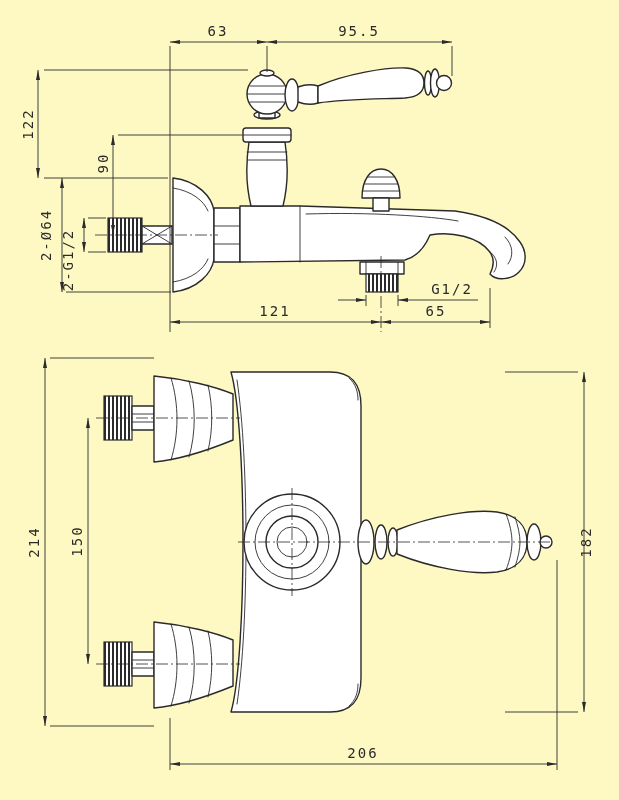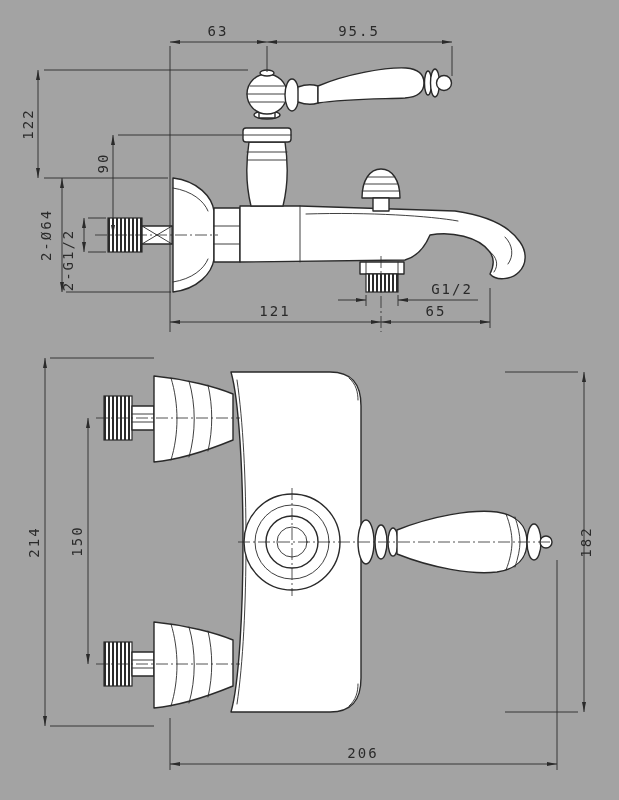--- a/index.html
+++ b/index.html
@@ -1,16 +1,16 @@
 <!DOCTYPE html>
 <html><head>
 <meta charset="utf-8">
 <style>
   html,body{margin:0;padding:0;background:#ffffff;}
-  .canvas{position:relative;width:619px;height:800px;background:#a3a3a3;overflow:hidden;}
+  .canvas{position:relative;width:619px;height:800px;background:#fef9c3;overflow:hidden;}
   svg{position:absolute;left:0;top:0;}
   .dim-text{font-family:"DejaVu Sans Mono","Liberation Mono",monospace;font-size:14px;fill:#2a2a2a;letter-spacing:2px;}
   .obj{fill:#ffffff;stroke:#2a2a2a;stroke-width:1.4;stroke-linejoin:round;stroke-linecap:round;}
   .det{fill:none;stroke:#2a2a2a;stroke-width:0.9;stroke-linecap:round;}
   .dim{fill:none;stroke:#2a2a2a;stroke-width:0.9;}
   .ctr{fill:none;stroke:#2a2a2a;stroke-width:0.8;stroke-dasharray:12 3 2 3;}
   .ribfill{fill:url(#ribs);stroke:#2a2a2a;stroke-width:1.2;}
 </style>
 </head>
 <body>

